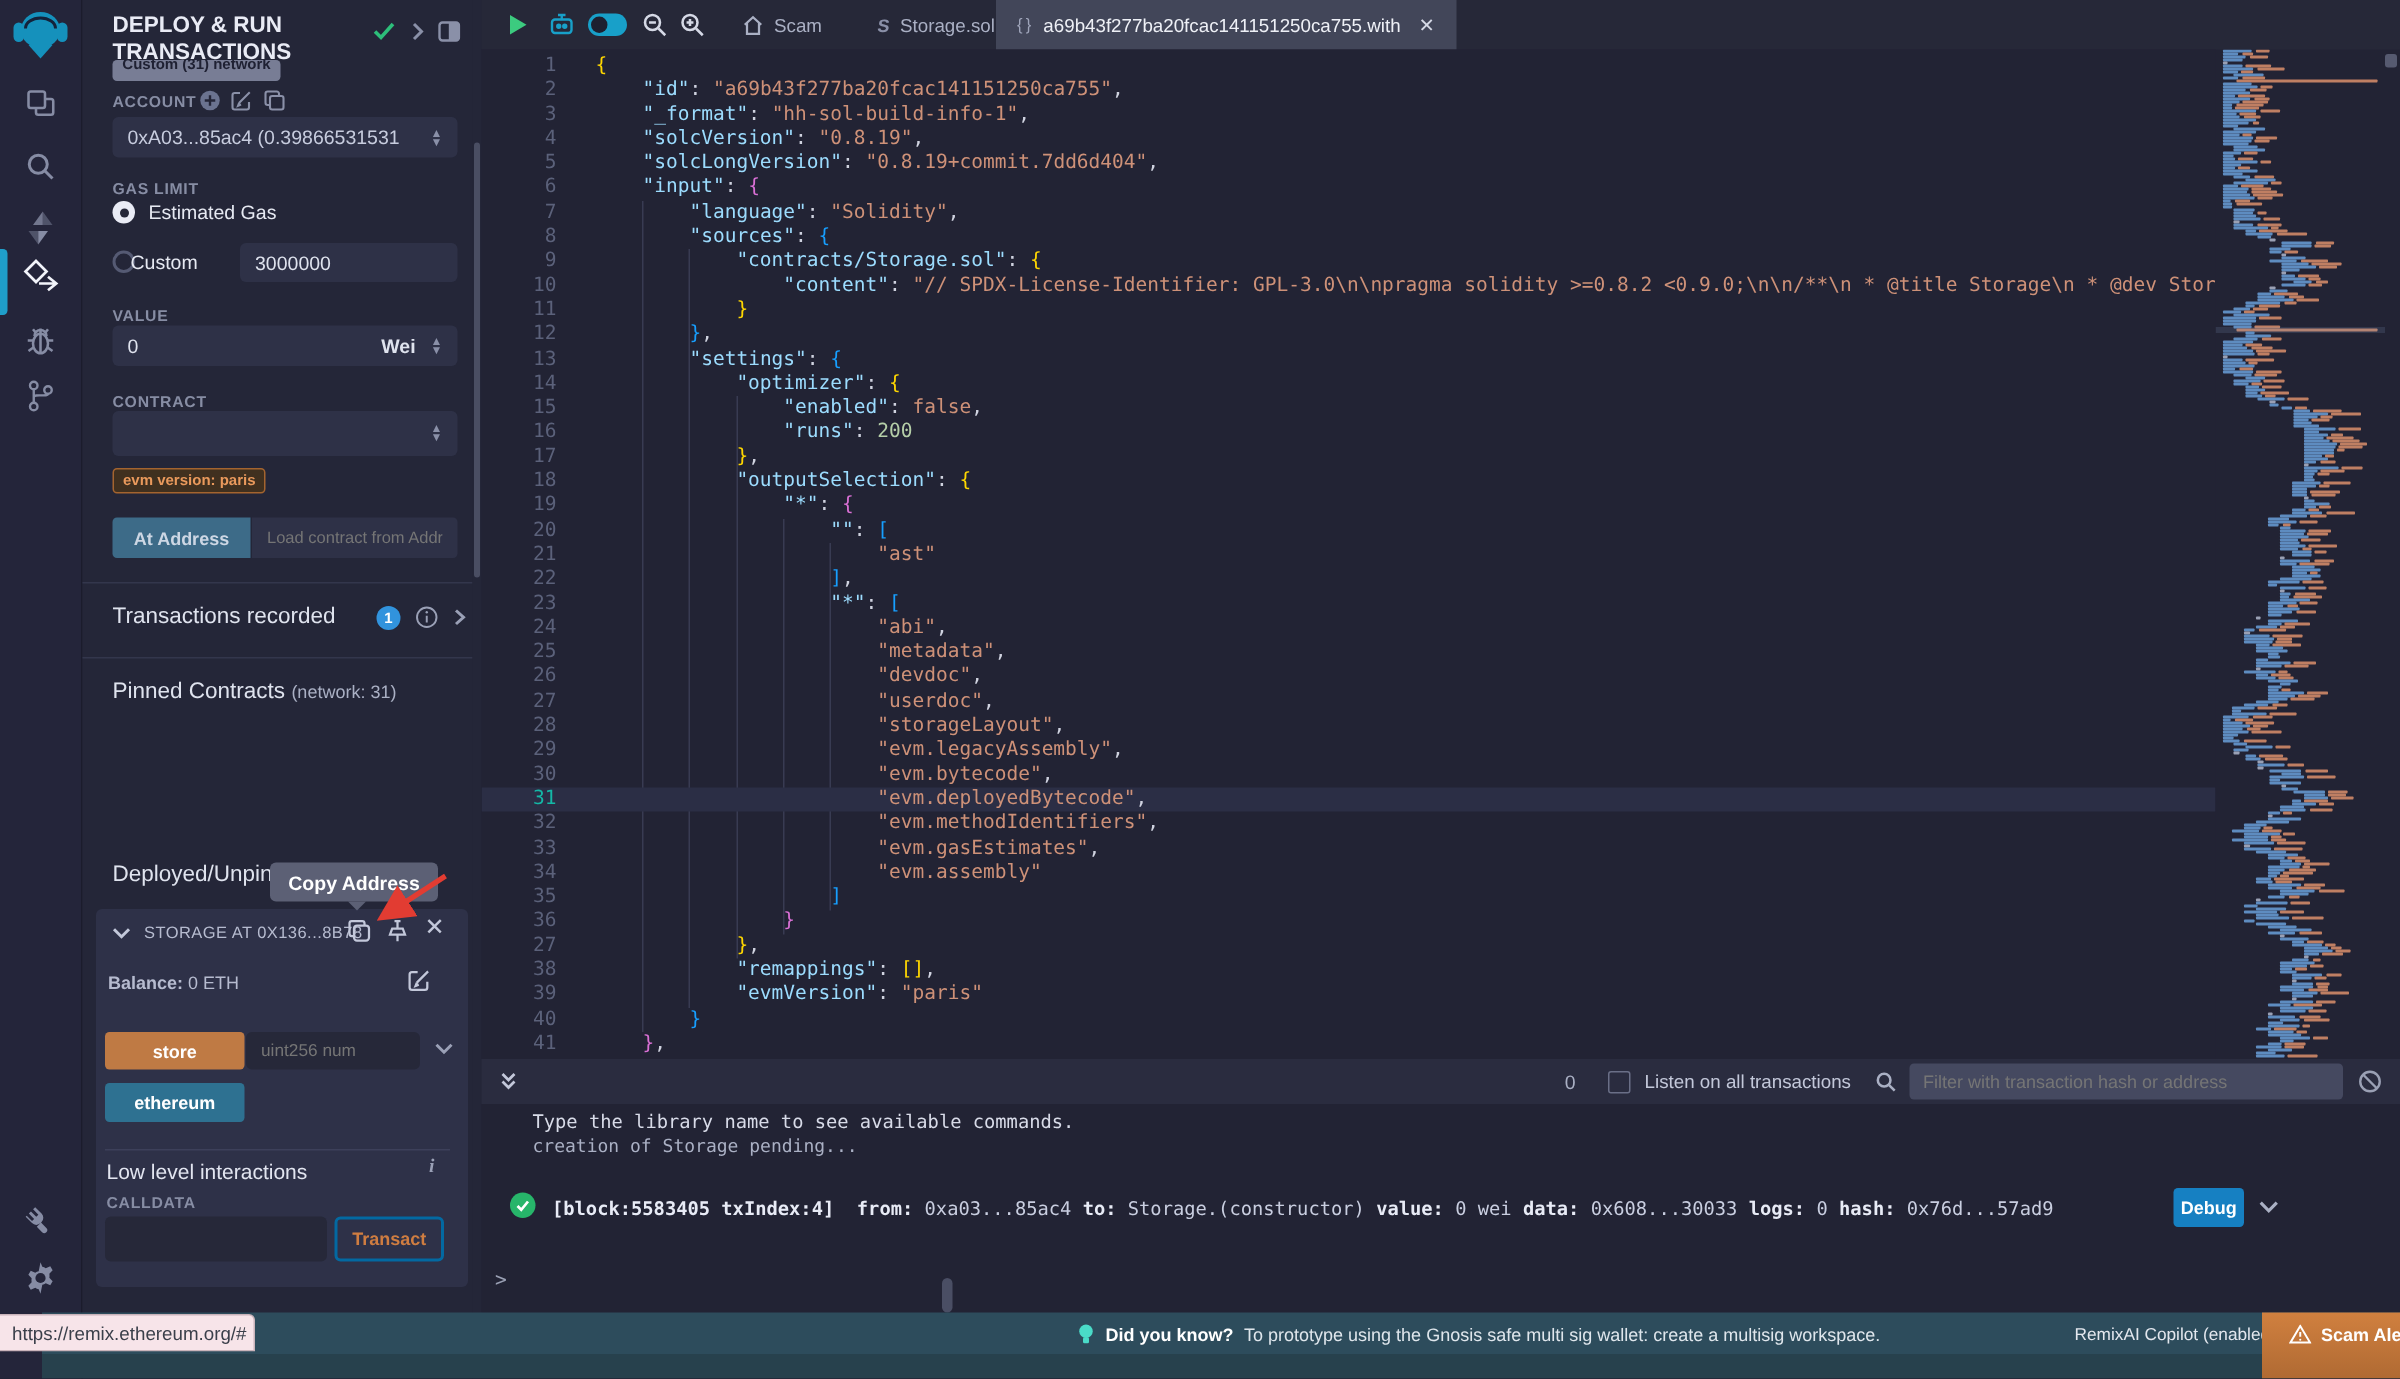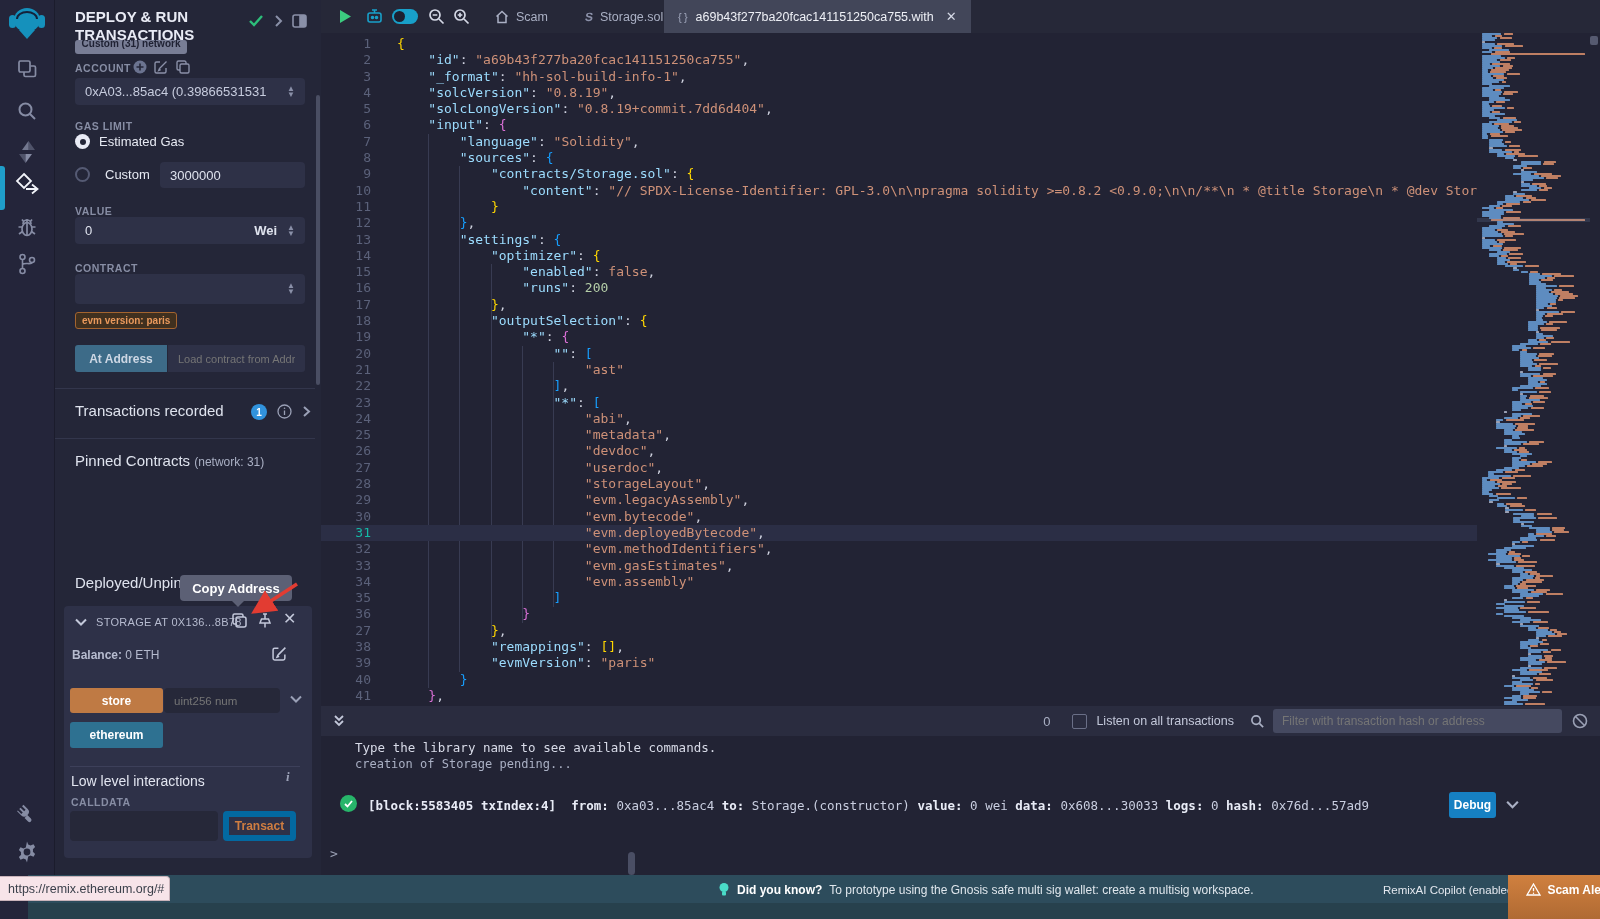--- a/index.html
+++ b/index.html
@@ -176,21 +176,21 @@
   </div>
   <div class="abs sel" style="left:20px;top:78px;width:230px;height:27px;">
     <span style="overflow:hidden;white-space:nowrap;">0xA03...85ac4 (0.39866531531</span>
     <span class="stepper">▲<br>▼</span>
   </div>
 
   <div class="abs lab" style="left:20px;top:120px;">GAS LIMIT</div>
   <div class="abs radio sel-on" style="left:20px;top:134px;"></div>
   <div class="abs" style="left:44px;top:134px;font-size:13px;color:#e6e9f2;">Estimated Gas</div>
   <div class="abs radio sel-off" style="left:20px;top:167px;"></div>
-  <div class="abs" style="left:50px;top:167px;font-size:13px;color:#e6e9f2;">Custom</div>
+  <div class="abs" style="left:32px;top:167px;font-size:13px;color:#e6e9f2;">Custom</div>
   <input class="abs inp" style="left: 105px; top: 162px; width: 145px; height: 26px;" readonly="" value="3000000">
 
   <div class="abs lab" style="left:20px;top:205px;">VALUE</div>
   <div class="abs sel" style="left:20px;top:217px;width:230px;height:27px;">
     <span style="color:#dfe3ee;">0</span>
     <span style="margin-left:auto;color:#dfe3ee;font-weight:bold;">Wei</span>
     <span class="stepper" style="margin-left:10px;">▲<br>▼</span>
   </div>
 
   <div class="abs lab" style="left:20px;top:262px;">CONTRACT</div>
@@ -268,21 +268,21 @@
           <path d="M2 3.5 L7 8.5 L12 3.5"></path>
         </svg>
     </div>
     <div class="abs btn" style="left:6px;top:116px;width:93px;height:26px;background:#2e7191;">ethereum</div>
 
     <div class="abs" style="left:6px;top:160px;width:230px;height:1px;background:#3d405a;"></div>
     <div class="abs" style="left:7px;top:167px;font-size:14px;color:#e2e5f0;">Low level interactions</div>
     <div class="abs" style="left:222px;top:163px;font-size:13px;color:#9aa0b6;font-family:'Liberation Serif',serif;font-style:italic;font-weight:bold;">i</div>
     <div class="abs lab" style="left:7px;top:190px;">CALLDATA</div>
     <input class="abs inp" style="left: 6px; top: 205px; width: 148px; height: 30px; background: rgb(38, 40, 57);" readonly="">
-    <div class="abs btn" style="left:159px;top:205px;width:73px;height:30px;background:transparent;border:6px solid #0369a1;color:#cf7d41;border-radius:4px;box-sizing:border-box;">Transact</div>
+    <div class="abs btn" style="left:159px;top:205px;width:73px;height:30px;background:transparent;border:2px solid #0369a1;color:#cf7d41;border-radius:4px;box-sizing:border-box;">Transact</div>
   </div>
 
   <svg class="abs" style="left:180px;top:572px;z-index:31;pointer-events:none;" width="80" height="50" viewBox="0 0 80 50">
     <defs>
         <marker id="ah" markerWidth="7" markerHeight="7" refX="5" refY="3.5" orient="auto">
           <path d="M0 0 L7 3.5 L0 7 Z" fill="#e23c32"></path>
         </marker>
       </defs>
     <line x1="62" y1="12" x2="22" y2="38" stroke="#e23c32" stroke-width="3.5" marker-end="url(#ah)"></line>
   </svg>

